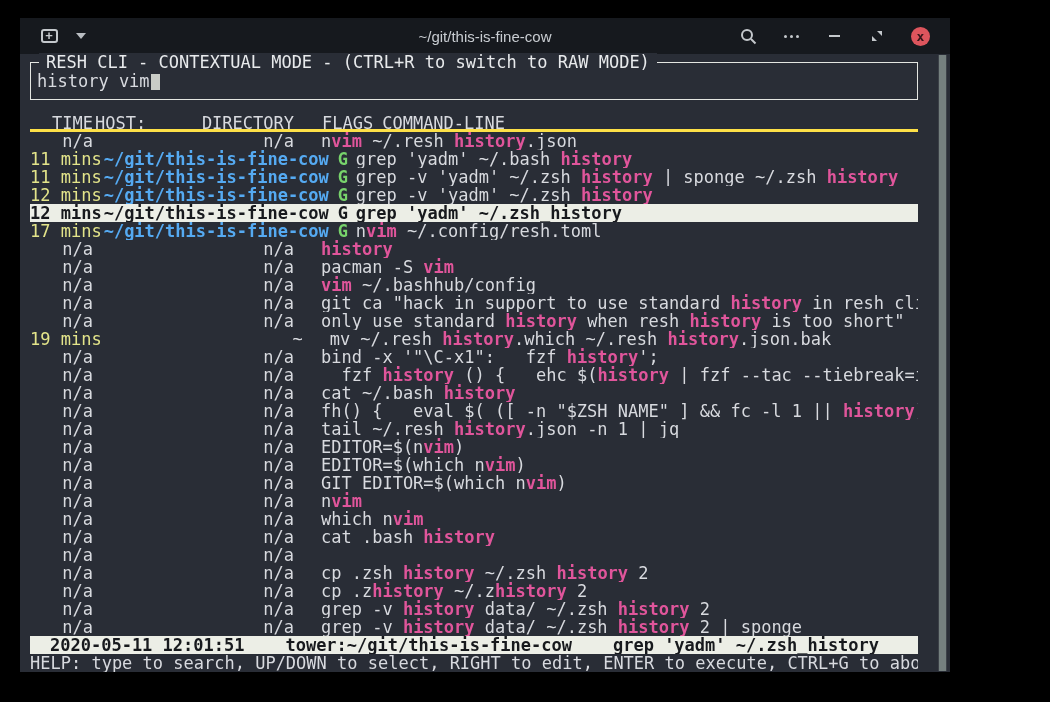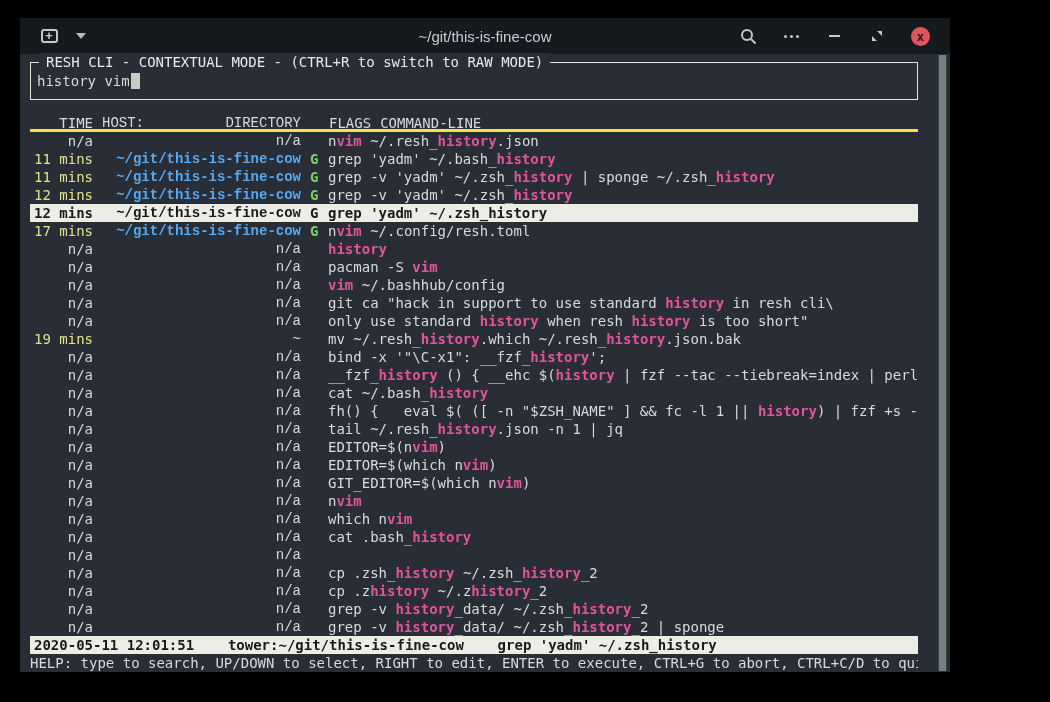--- a/index.html
+++ b/index.html
@@ -25,50 +25,50 @@
   .tb-right{margin-left:auto;display:flex;align-items:center;gap:25px;}
   .icon-btn{display:inline-flex;align-items:center;justify-content:center;width:18px;height:18px;}
   .kebab span{display:block;width:3px;height:3px;border-radius:50%;background:#c4c8cc;margin:1.5px auto;}
   .min-bar{width:11px;height:2px;background:#c4c8cc;display:inline-block;}
   .close-circle{width:19px;height:19px;border-radius:50%;background:var(--close-red);
     color:#35161a;font-size:13px;font-weight:bold;display:inline-flex;align-items:center;
     justify-content:center;font-family:"DejaVu Sans Mono",monospace;line-height:1;}
 
   
   .terminal{position:relative;height:618px;padding:8px 32px 0 10px;
-    font-family:"DejaVu Sans Mono","Liberation Mono",monospace;font-size:14px;line-height:18px;color:var(--fg);}
+    font-family:"DejaVu Sans Mono","Liberation Mono",monospace;font-size:17px;line-height:18px;color:var(--fg);}
   .scrollbar-track{position:absolute;top:0;right:3px;width:9px;height:618px;background:var(--terminal-bg);}
   .scrollbar-thumb{position:absolute;top:1px;left:0;width:9px;height:616px;background:var(--scrollbar);
     border-left:1px solid #3c4148;border-right:1px solid #3c4148;}
 
   .search-box{position:relative;border:1px solid var(--box-border);height:38px;margin-bottom:14px;}
   .search-legend{position:absolute;top:-10px;left:8px;background:var(--terminal-bg);
     padding:0 7px;color:#e8eaec;white-space:pre;}
   .search-line{padding:9px 6px 0 6px;white-space:pre;}
   .cursor-block{display:inline-block;width:9px;height:16px;background:#c9ccc6;
     vertical-align:-3px;margin-left:1px;}
 
   .thead{display:flex;white-space:pre;border-bottom:3px solid #fde047;height:18px;}
   .row{display:flex;white-space:pre;height:18px;overflow:hidden;}
   .col-time{flex:0 0 63px;text-align:right;}
-  .col-dir{flex:0 0 199px;margin-left:9px;text-align:right;font-family:Liberation Mono, monospace;}
+  .col-dir{flex:0 0 199px;margin-left:2px;text-align:right;}
   .col-flags{flex:0 0 18px;margin-left:9px;}
   .col-cmd{white-space:pre;}
   .hdr-dir{display:flex;justify-content:space-between;text-align:left;}
   .hdr-flags{margin-left:28px;}
   .hdr-cmd{margin-left:9px;}
   .time{color:var(--yellow);}
   .dir{color:var(--blue);font-weight:bold;}
   .flag{color:var(--green);font-weight:bold;}
   .hl{color:var(--magenta);font-weight:bold;}
   .row.selected{background:var(--sel-bg);}
   .row.selected span{color:var(--sel-fg) !important;font-weight:bold;}
 
   .statusbar{background:var(--sel-bg);color:var(--sel-fg);font-weight:bold;height:18px;
-    white-space:pre;padding-left:4px;overflow:hidden;}
+    white-space:pre;padding-left:20px;overflow:hidden;}
   .helpline{height:18px;white-space:pre;overflow:hidden;}
 </style>
 </head>
 <body>
 
 <div class="window">
 
   <div class="titlebar">
     <div class="tb-left">
       <span class="icon-btn">

